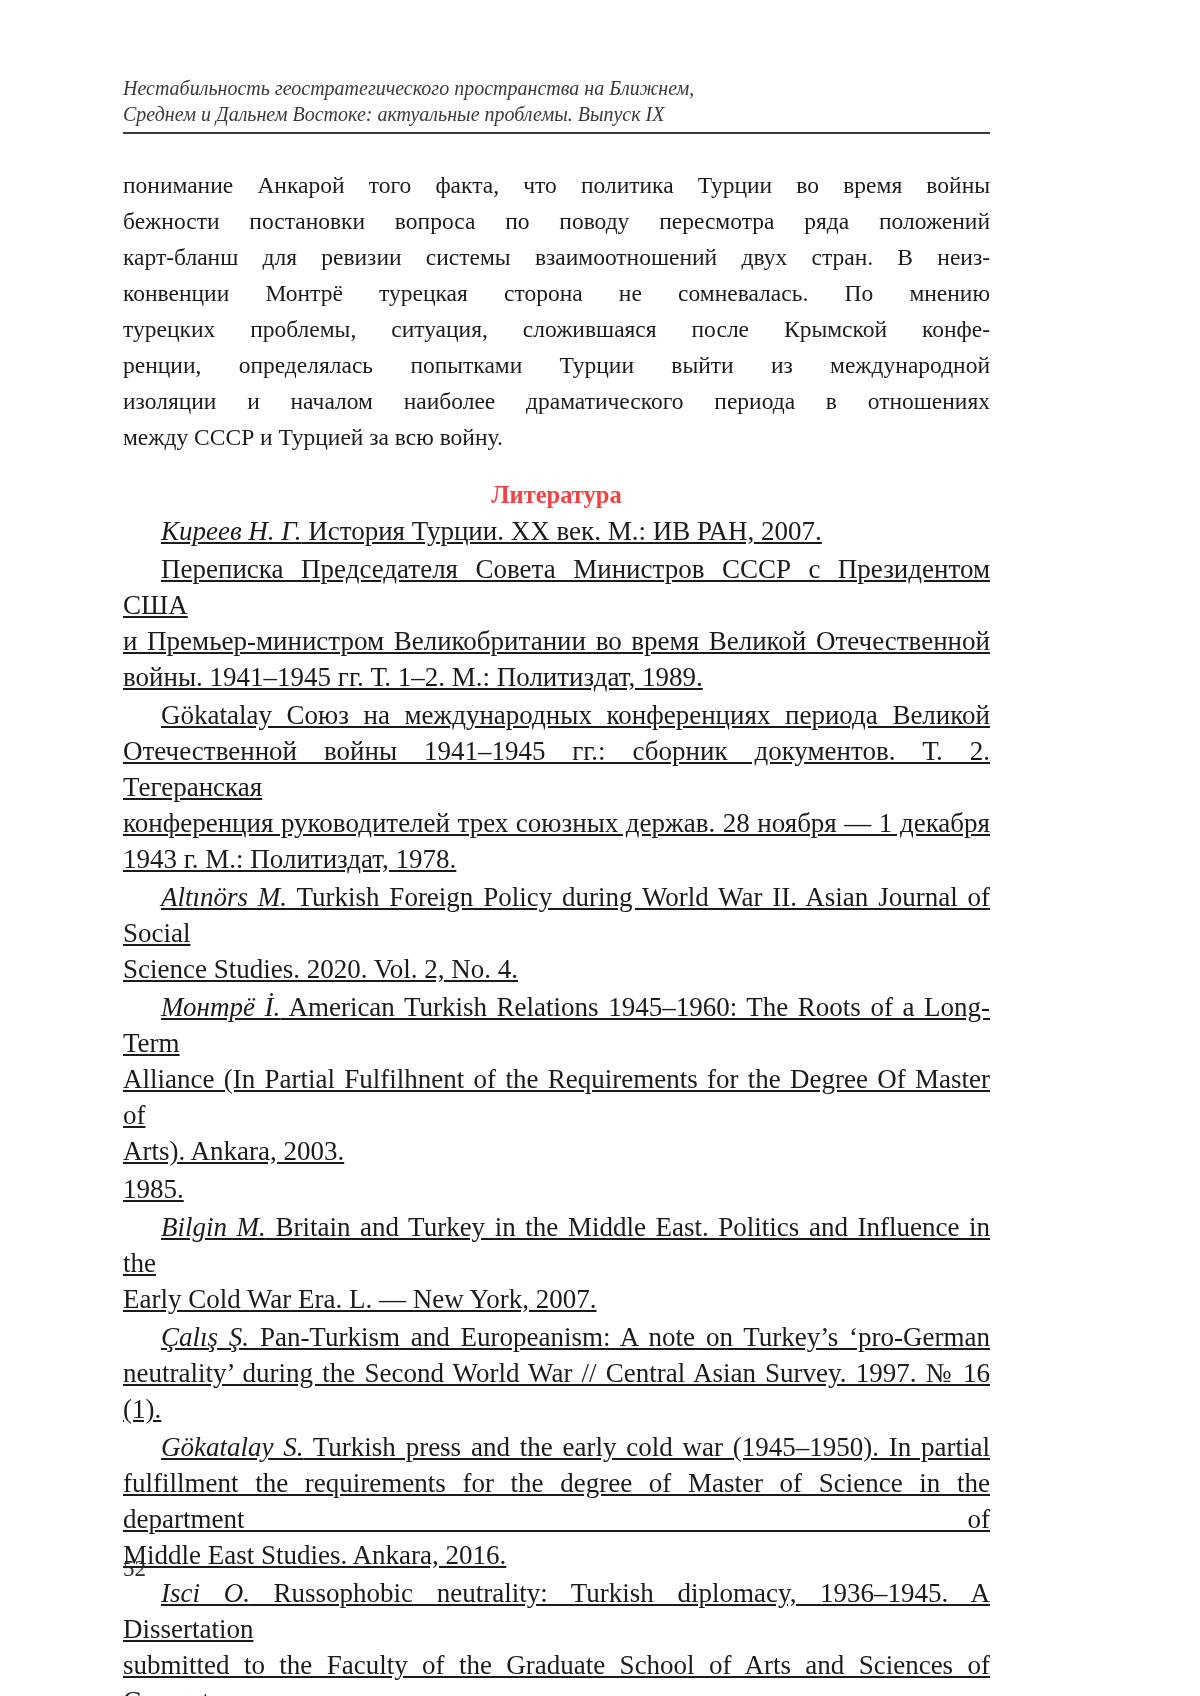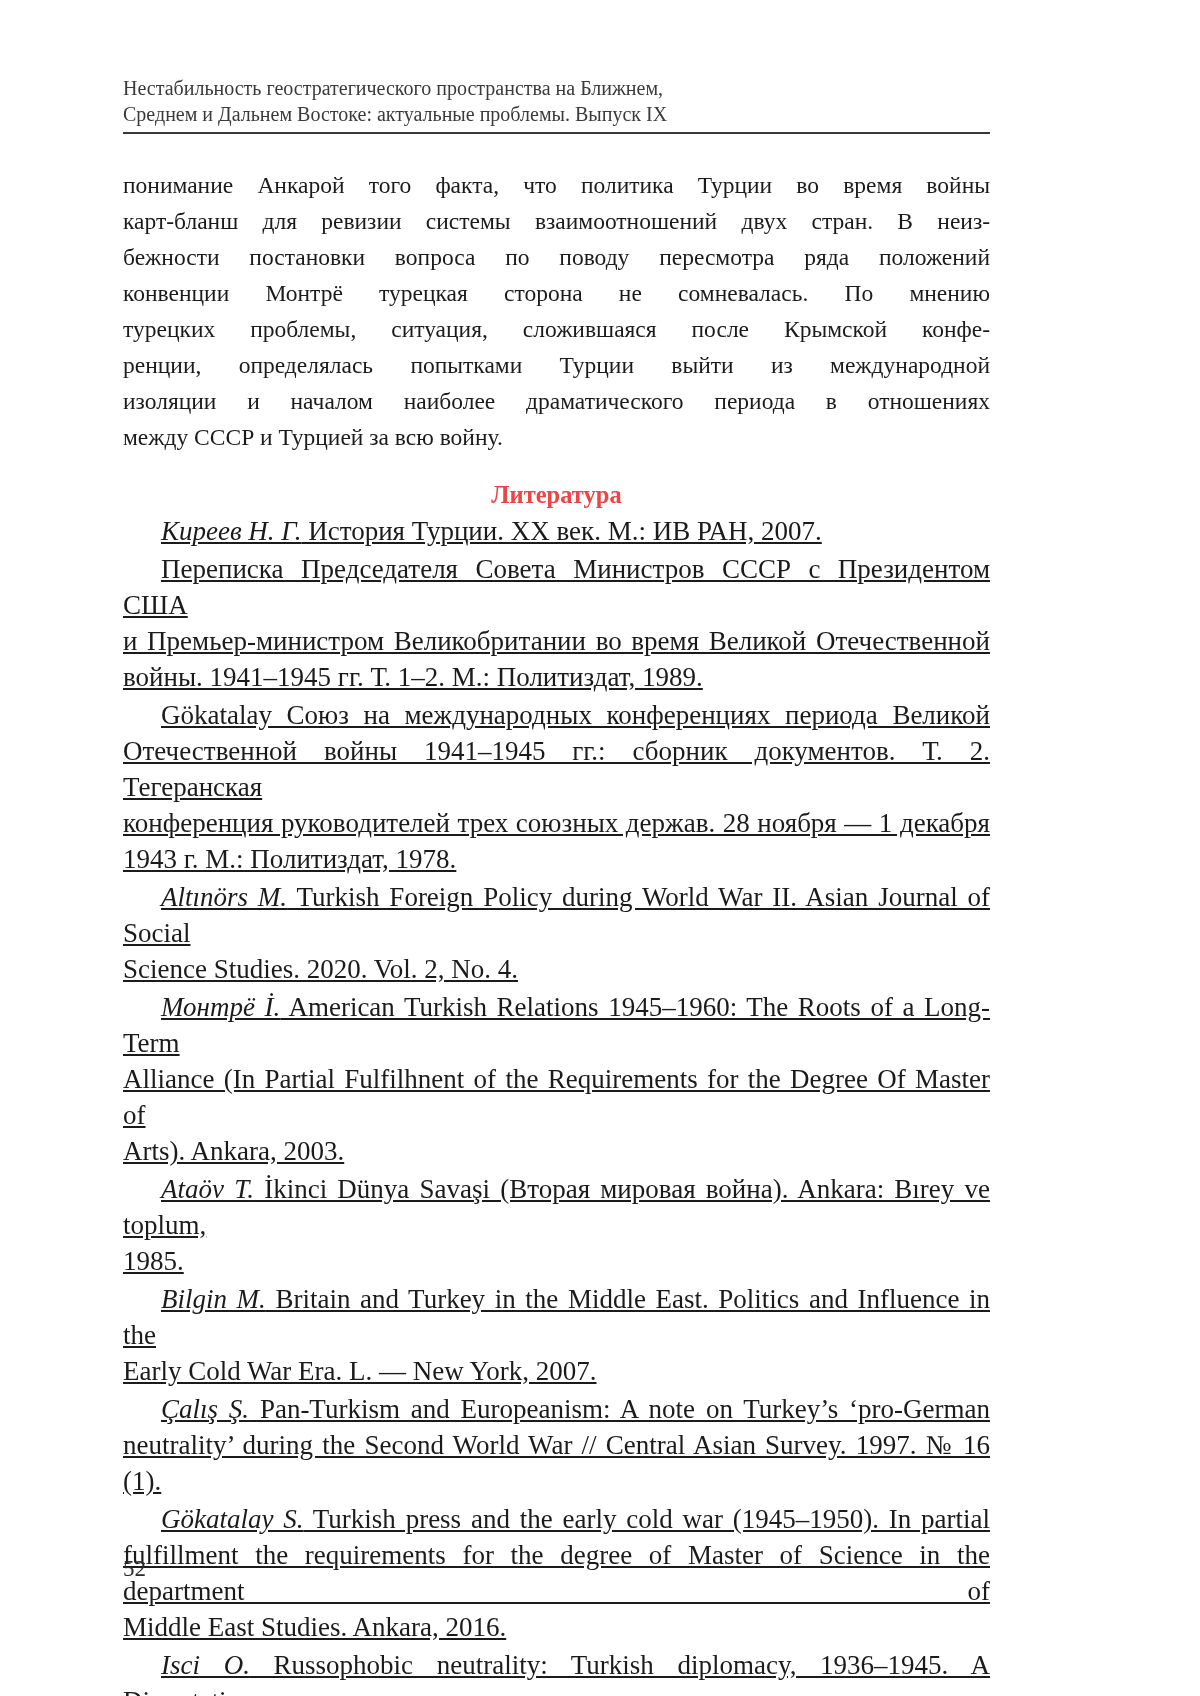--- a/index.html
+++ b/index.html
@@ -12,20 +12,21 @@
     color: #1b1b1b;
     overflow: hidden;
   }
   .content {
     position: absolute;
     left: 123px;
     top: 75px;
     width: 867px;
   }
   .running-header {
+    font-style: italic;
     font-size: 20px;
     line-height: 26px;
     color: #3a3a3a;
     padding-bottom: 5px;
     border-bottom: 2.5px solid #3a3a3a;
   }
   .body-paragraph {
     margin-top: 33px;
     font-size: 23.5px;
     line-height: 36px;
@@ -65,22 +66,22 @@
 <div class="page">
   <div class="content">
 
     <div class="running-header">
       <div>Нестабильность геостратегического пространства на Ближнем,</div>
       <div>Среднем и Дальнем Востоке: актуальные проблемы. Выпуск IX</div>
     </div>
 
     <div class="body-paragraph">
         <div class="line">понимание Анкарой того факта, что политика Турции во время войны</div>
+        <div class="line">бежности постановки вопроса по поводу пересмотра ряда положений</div>
         <div class="line">карт-бланш для ревизии системы взаимоотношений двух стран. В неиз-</div>
-        <div class="line">бежности постановки вопроса по поводу пересмотра ряда положений</div>
         <div class="line">конвенции Монтрё турецкая сторона не сомневалась. По мнению</div>
         <div class="line">турецких проблемы, ситуация, сложившаяся после Крымской конфе-</div>
         <div class="line">ренции, определялась попытками Турции выйти из международной</div>
         <div class="line">изоляции и началом наиболее драматического периода в отношениях</div>
         <div class="line last">между СССР и Турцией за всю войну.</div>
       </div>
 
     <div class="section-heading">Литература</div>
 
     <div class="bibliography">
@@ -101,21 +102,20 @@
         <div class="bib-entry">
           <div class="line indent"><i>Altınörs M.</i> Turkish Foreign Policy during World War II. Asian Journal of Social</div>
           <div class="line last">Science Studies. 2020. Vol. 2, No. 4.</div>
         </div>
         <div class="bib-entry">
           <div class="line indent"><i>Монтрё İ.</i> American Turkish Relations 1945–1960: The Roots of a Long-Term</div>
           <div class="line">Alliance (In Partial Fulfilhnent of the Requirements for the Degree Of Master of</div>
           <div class="line last">Arts). Ankara, 2003.</div>
         </div>
         <div class="bib-entry">
-          <div class="line indent"><i>Ataöv T.</i> İkinci Dünya Savaşi (Вторая мировая война). Ankara: Bırey ve toplum,</div>
           <div class="line last">1985.</div>
         </div>
         <div class="bib-entry">
           <div class="line indent"><i>Bilgin M.</i> Britain and Turkey in the Middle East. Politics and Influence in the</div>
           <div class="line last">Early Cold War Era. L. — New York, 2007.</div>
         </div>
         <div class="bib-entry">
           <div class="line indent"><i>Çalış Ş.</i> Pan-Turkism and Europeanism: A note on Turkey’s ‘pro-German</div>
           <div class="line last">neutrality’ during the Second World War // Central Asian Survey. 1997. № 16 (1).</div>
         </div>

